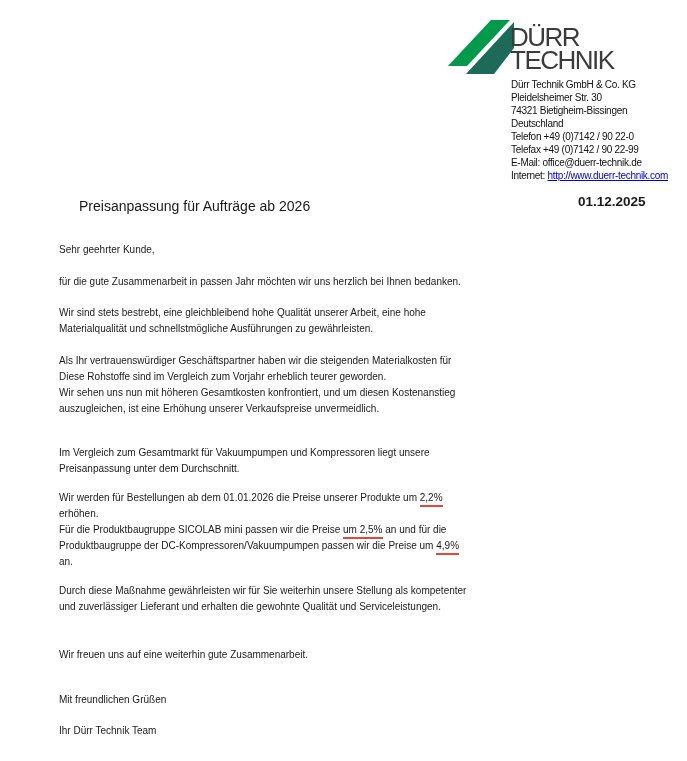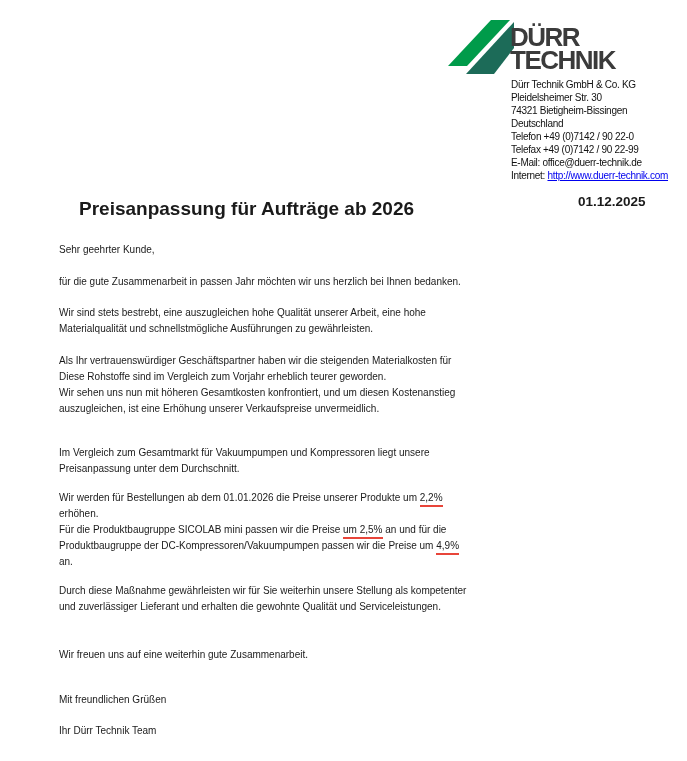--- a/index.html
+++ b/index.html
@@ -17,21 +17,21 @@
     position: absolute;
     left: 448px; top: 17px;
     width: 66px; height: 58px;
   }
   .logo-text {
     position: absolute;
     left: 510px; top: 26px;
     font-size: 26px;
     line-height: 23px;
     letter-spacing: -1.5px;
-    font-weight: 700;
+    font-weight: 400;
     color: var(--logo-text-gray, #3b3b3b);
     white-space: nowrap;
   }
   
   .address {
     position: absolute;
     left: 511px; top: 78px;
     font-size: 10px;
     letter-spacing: -0.3px;
     line-height: 13px;
@@ -39,22 +39,22 @@
     white-space: nowrap;
   }
   .address a.link {
     color: var(--link-blue, #0000ee);
     cursor: pointer;
   }
   
   .subject {
     position: absolute;
     left: 35px; top: 198px;
-    font-size: 19px;
-    font-weight: bold;
+    font-size: 14px;
+    font-weight: normal;
     white-space: nowrap;
     padding-left: 44px;
   }
   .date {
     position: absolute;
     left: 578px; top: 194px;
     font-size: 13.5px;
     white-space: nowrap;
     font-weight: bold;
   }
@@ -103,21 +103,21 @@
 
   <div class="para" style="top:242px">
     <div>Sehr geehrter Kunde,</div>
   </div>
 
   <div class="para" style="top:274px">
     <div>für die gute Zusammenarbeit in passen Jahr möchten wir uns herzlich bei Ihnen bedanken.</div>
   </div>
 
   <div class="para" style="top:305px">
-    <div>Wir sind stets bestrebt, eine auszugleichen hohe Qualität unserer Arbeit, eine hohe</div>
+    <div>Wir sind stets bestrebt, eine gleichbleibend hohe Qualität unserer Arbeit, eine hohe</div>
     <div>Materialqualität und schnellstmögliche Ausführungen zu gewährleisten.</div>
   </div>
 
   <div class="para" style="top:353px">
     <div>Als Ihr vertrauenswürdiger Geschäftspartner haben wir die steigenden Materialkosten für</div>
     <div>Diese Rohstoffe sind im Vergleich zum Vorjahr erheblich teurer geworden.</div>
     <div>Wir sehen uns nun mit höheren Gesamtkosten konfrontiert, und um diesen Kostenanstieg</div>
     <div>auszugleichen, ist eine Erhöhung unserer Verkaufspreise unvermeidlich.</div>
   </div>
 

